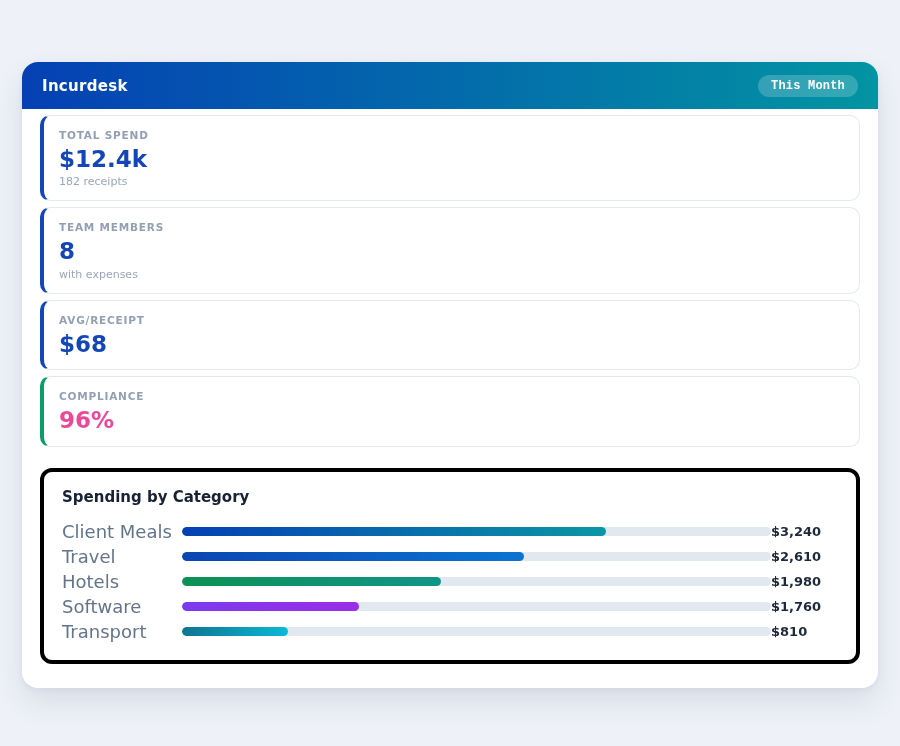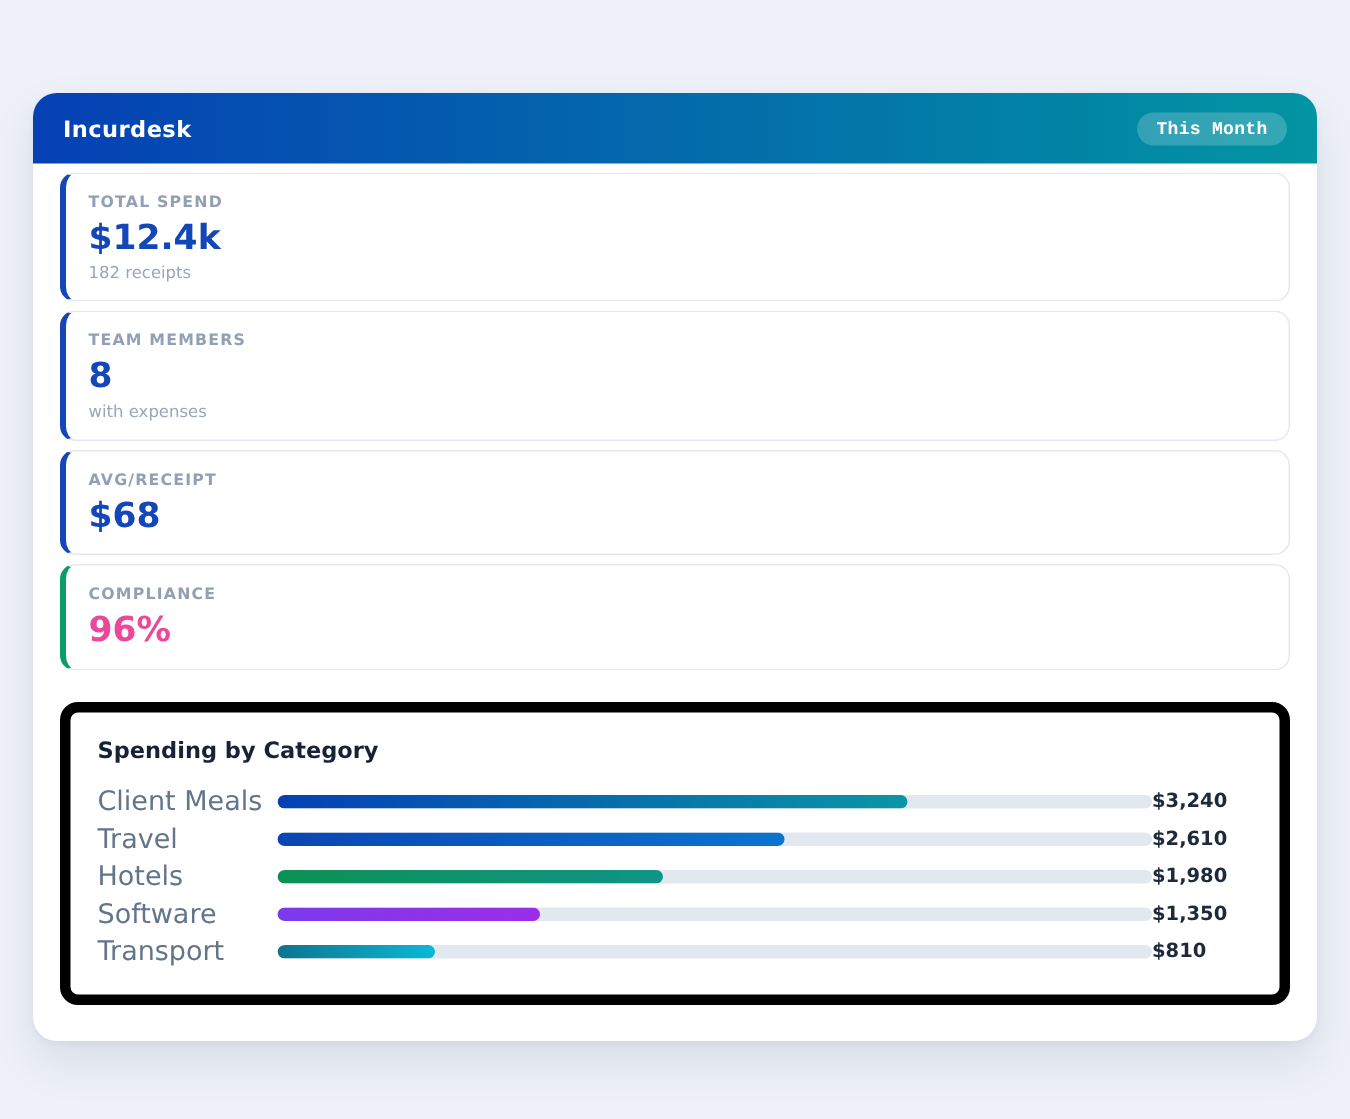--- a/index.html
+++ b/index.html
@@ -77,21 +77,21 @@
     line-height: 1.15;
   }
   .stat-sub {
     font-size: 11px;
     color: #9aa6b8;
     margin-top: 3px;
   }
   .stat-sub:empty { display: none; }
   .panel {
     margin-top: 21px;
-    border: 7px solid #000000;
+    border: 4px solid #000000;
     border-radius: 12px;
     padding: 16px 15px 16px 18px;
     background: #ffffff;
   }
   .panel-title {
     font-size: 15px;
     font-weight: bold;
     color: #182235;
     margin-bottom: 13px;
   }
@@ -185,21 +185,21 @@
             <div class="bar-fill" style="width: 44%; background: linear-gradient(90deg, rgb(12, 145, 84), rgb(16, 148, 136));"></div>
           </div>
           <div class="cat-value">$1,980</div>
         </div>
 
         <div class="cat-row">
           <div class="cat-label">Software</div>
           <div class="bar-track" style="background: rgb(226, 232, 240);">
             <div class="bar-fill" style="width: 30%; background: linear-gradient(90deg, rgb(124, 58, 237), rgb(156, 45, 232));"></div>
           </div>
-          <div class="cat-value">$1,350</div>
+          <div class="cat-value">$1,760</div>
         </div>
 
         <div class="cat-row">
           <div class="cat-label">Transport</div>
           <div class="bar-track" style="background: rgb(226, 232, 240);">
             <div class="bar-fill" style="width: 18%; background: linear-gradient(90deg, rgb(14, 116, 144), rgb(10, 185, 214));"></div>
           </div>
           <div class="cat-value">$810</div>
         </div>
 

